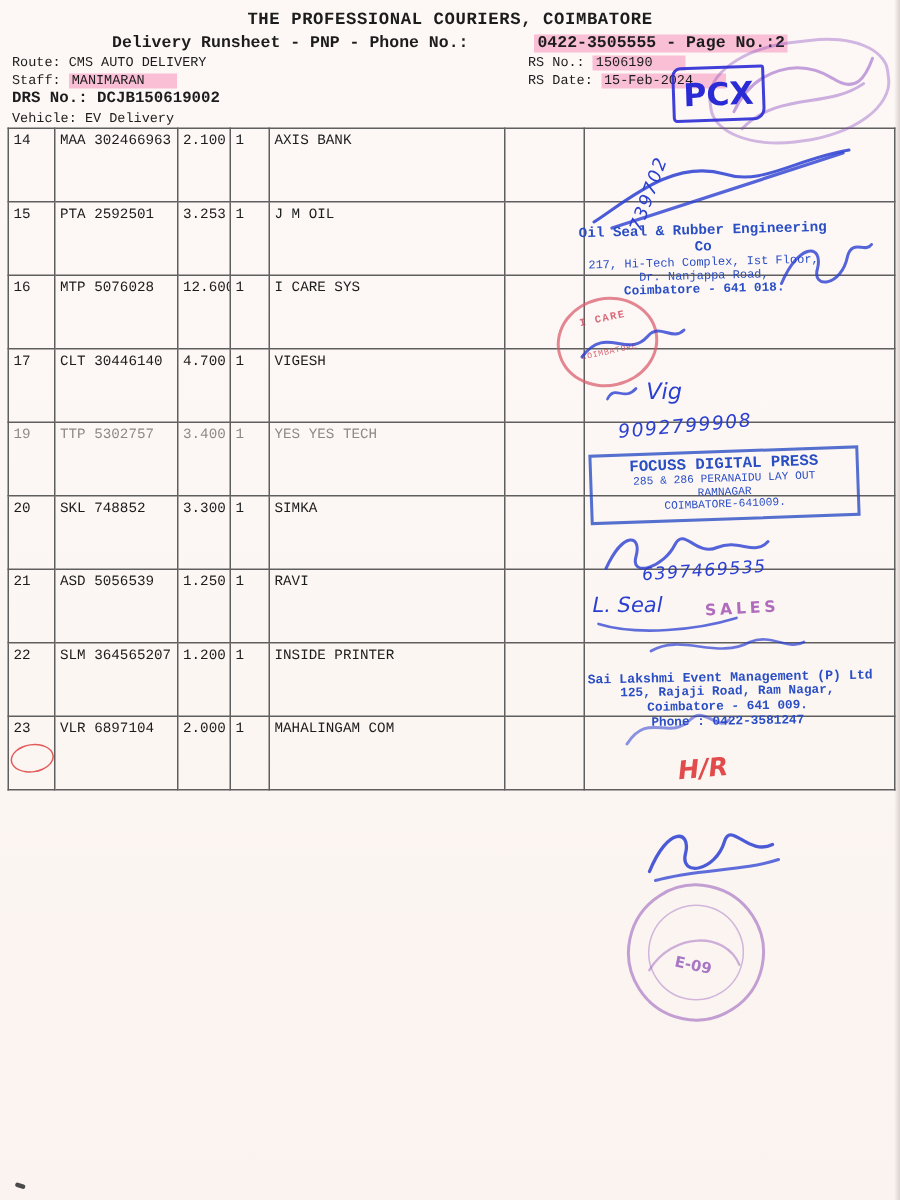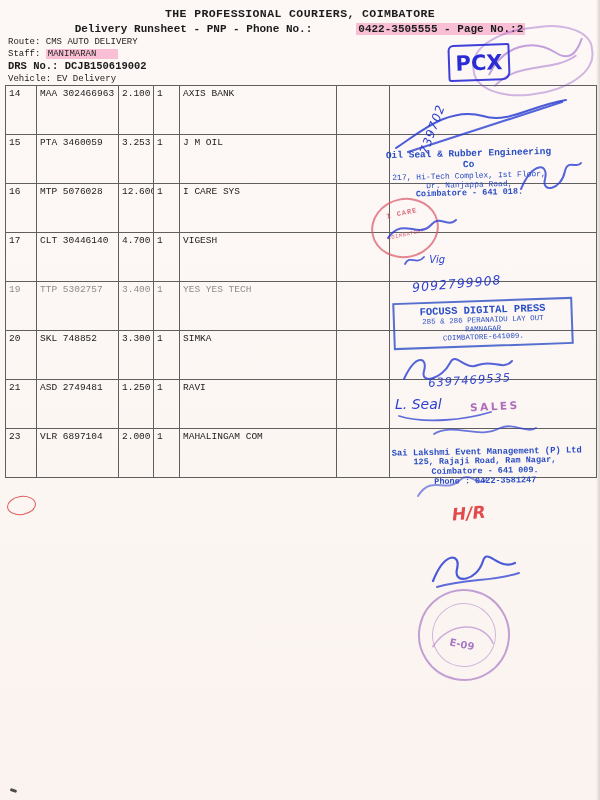--- a/index.html
+++ b/index.html
@@ -79,20 +79,24 @@
   <div class="doc-title">THE PROFESSIONAL COURIERS, COIMBATORE</div>
   <div class="doc-subtitle"><span>Delivery Runsheet - PNP - Phone No.:</span><span class="hl">0422-3505555 - Page No.:2</span></div>
 
   <div class="meta-left">
     <div><span>Route:</span> <span>CMS AUTO DELIVERY</span></div>
     <div><span>Staff:</span> <span class="hl-wide">MANIMARAN</span></div>
     <div class="drs-line"><span>DRS No.:</span> <span>DCJB150619002</span></div>
     <div><span>Vehicle:</span> <span>EV Delivery</span></div>
   </div>
 
+  <div class="meta-right">
+    <div><span>RS No.:</span> <span class="hl-wide">1506190</span></div>
+    <div><span>RS Date:</span> <span class="hl-wide">15-Feb-2024</span></div>
+  </div>
 
   <table class="runsheet">
     <colgroup>
         <col style="width:31px">
         <col style="width:82px">
         <col style="width:35px">
         <col style="width:26px">
         <col style="width:157px">
         <col style="width:53px">
         <col style="width:207px">
@@ -102,21 +106,21 @@
           <td>14</td>
           <td>MAA 302466963</td>
           <td>2.100</td>
           <td>1</td>
           <td>AXIS BANK</td>
           <td></td>
           <td></td>
         </tr>
     <tr class="data">
           <td>15</td>
-          <td>PTA 3460059</td>
+          <td>PTA 2592501</td>
           <td>3.253</td>
           <td>1</td>
           <td>J M OIL</td>
           <td></td>
           <td></td>
         </tr>
     <tr class="data">
           <td>16</td>
           <td>MTP 5076028</td>
           <td>12.600</td>
@@ -147,24 +151,33 @@
           <td>20</td>
           <td>SKL 748852</td>
           <td>3.300</td>
           <td>1</td>
           <td>SIMKA</td>
           <td></td>
           <td></td>
         </tr>
     <tr class="data">
           <td>21</td>
-          <td>ASD 2749481</td>
+          <td>ASD 5056539</td>
           <td>1.250</td>
           <td>1</td>
           <td>RAVI</td>
+          <td></td>
+          <td></td>
+        </tr>
+    <tr class="data">
+          <td>22</td>
+          <td>SLM 364565207</td>
+          <td>1.200</td>
+          <td>1</td>
+          <td>INSIDE PRINTER</td>
           <td></td>
           <td></td>
         </tr>
     <tr class="data">
           <td>23</td>
           <td>VLR 6897104</td>
           <td>2.000</td>
           <td>1</td>
           <td>MAHALINGAM COM</td>
           <td></td>
@@ -210,21 +223,21 @@
     <div class="ov icare-stamp">
       <div class="t">I CARE</div>
       <div class="b">COIMBATORE</div>
     </div>
     <div class="ov" style="left:382px;top:210px;">
       <svg class="ink" width="80" height="40">
         <path d="M6,28 C22,6 36,30 50,14 C58,5 66,18 74,10" stroke="rgba(43,63,209,.8)" stroke-width="2" fill="none" stroke-linecap="round"></path>
       </svg>
     </div>
 
-    <div class="ov hand" style="left:402px;top:252px;font-size:10px;">
+    <div class="ov hand" style="left:402px;top:252px;font-size:15px;">
       <svg class="ink" width="24" height="16" style="vertical-align:middle;">
         <path d="M3,12 C8,2 14,14 22,5" stroke="rgba(43,63,209,.8)" stroke-width="1.8" fill="none" stroke-linecap="round"></path>
       </svg>
       <span>Vig</span>
     </div>
     <div class="ov hand" style="left:412px;top:276px;font-size:12.5px;transform:rotate(-5deg);">
       <span class="rot-num">9092799908</span>
     </div>
 
     <div class="ov stamp-text boxed" style="left:393px;top:300px;width:176px;padding:2px 0 3px;transform:rotate(-2deg);">

